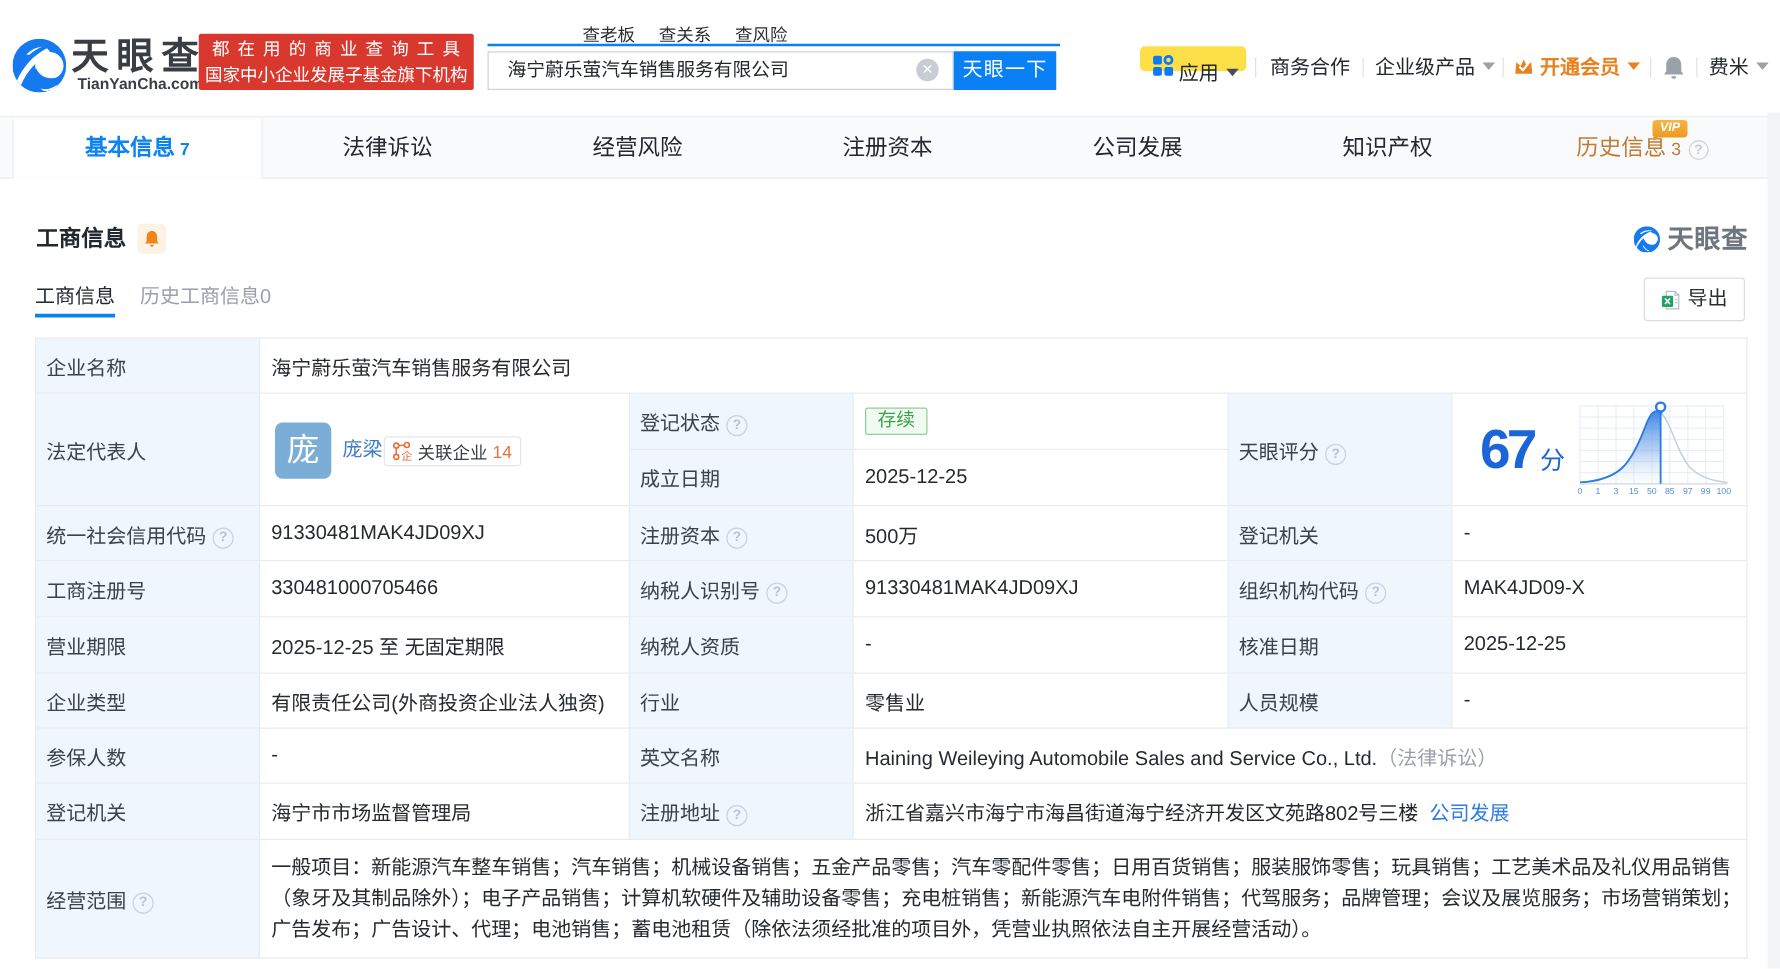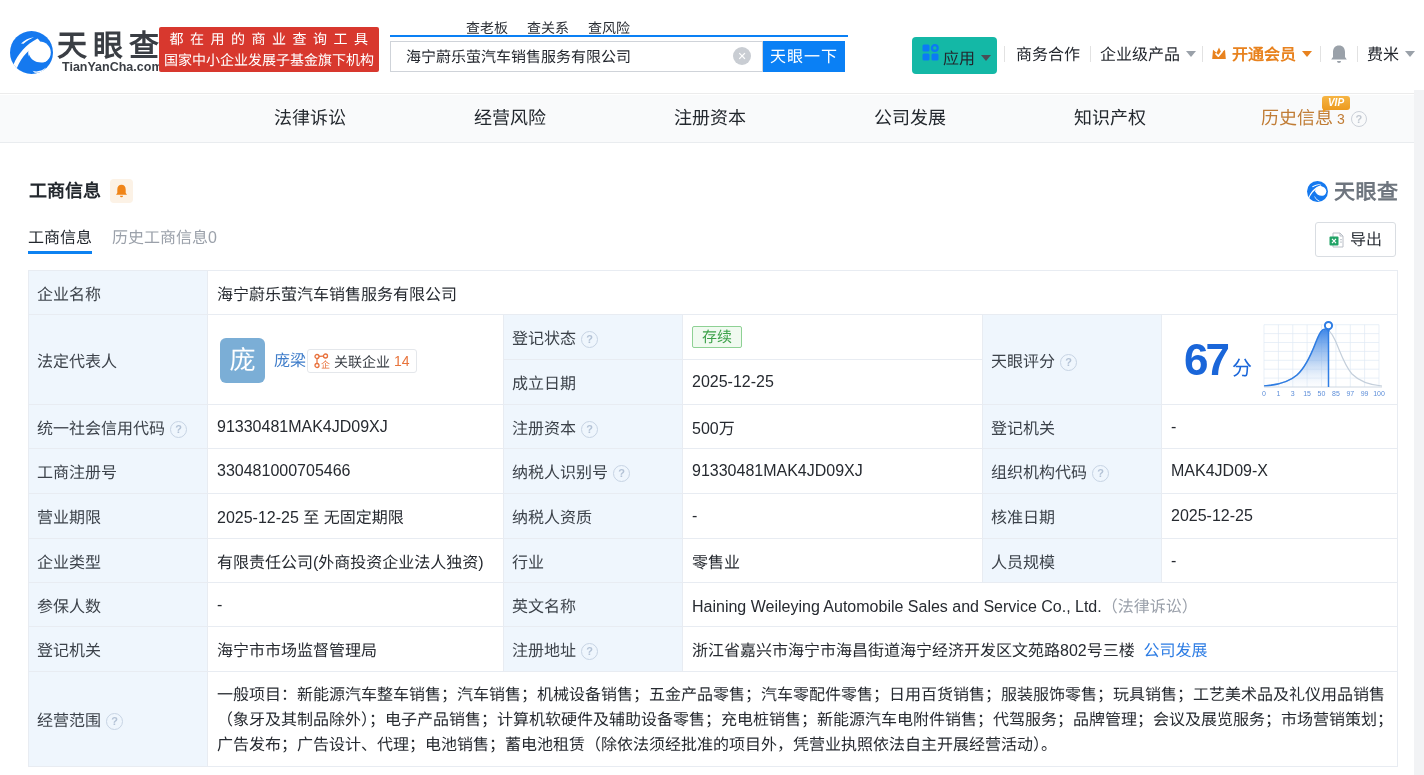--- a/index.html
+++ b/index.html
@@ -19,21 +19,21 @@
 .stab.on{background:#0a80f5;color:#fff;width:77px;text-align:center;border-radius:3px 3px 0 0;margin-top:24px;}
 .sline{position:absolute;left:390px;top:35px;width:458px;height:2px;background:#0a80f5;}
 .sinput{position:absolute;left:390px;top:41px;width:373px;height:31px;border:1px solid #cfd3d9;background:#fff;font-size:15px;color:#23272e;line-height:29px;padding-left:15px;}
 .sclear{position:absolute;left:733px;top:47px;width:18px;height:18px;border-radius:50%;background:#c9cdd3;color:#fff;font-size:11px;line-height:18px;text-align:center;}
 .sbtn{position:absolute;left:763px;top:41px;width:82px;height:31px;background:#0a80f5;color:#fff;font-size:16px;line-height:31px;text-align:center;letter-spacing:1px;}
 .hitem{position:absolute;top:45px;font-size:16px;color:#23272e;line-height:20px;white-space:nowrap;}
 .hsep{position:absolute;top:46px;width:1px;height:16px;background:#e2e2e2;}
 .caret{display:inline-block;width:0;height:0;border-left:5px solid transparent;border-right:5px solid transparent;border-top:6px solid #494f57;vertical-align:3px;margin-left:6px;}
 .caret.gray{border-top-color:#9aa1a9;}
 .caret.org{border-top-color:#e8821e;}
-.apppill{position:absolute;left:912px;top:37px;width:85px;height:37px;background:#14b8a6;border-radius:4px;}
+.apppill{position:absolute;left:912px;top:37px;width:85px;height:20px;background:#fde047;border-radius:4px;}
 
 #tabbar{position:absolute;left:0;top:95px;width:1424px;height:48px;background:#f9fafb;border-bottom:1px solid #e9ecef;}
 #tabbar .active{position:absolute;left:10px;top:0;width:200px;height:48px;background:#fff;border-left:1px solid #eceff2;border-right:1px solid #eceff2;text-align:center;font-size:18px;font-weight:bold;color:#0d82f1;line-height:46px;}
 #tabbar .active .cnt{font-size:14px;font-weight:bold;margin-left:4px;}
 .mtab{position:absolute;top:0;width:200px;height:48px;text-align:center;font-size:18px;color:#23282e;line-height:46px;}
 
 .sectitle{position:absolute;left:29px;top:181px;font-size:18px;font-weight:bold;color:#23282e;line-height:20px;}
 .bellbox{position:absolute;left:110px;top:179px;width:23px;height:24px;background:#fcf2e6;border-radius:4px;text-align:center;}
 .wmtxt{position:absolute;left:1334px;top:181px;font-size:21px;font-weight:bold;color:#6e757e;line-height:21px;letter-spacing:0.5px;}
 .subtab1{position:absolute;left:28px;top:230px;font-size:16px;color:#23282e;line-height:16px;}
@@ -108,20 +108,21 @@
   <div class="hsep" style="left:1320px;"></div>
   <svg class="abs" style="left:1330px;top:44px;" width="18" height="21" viewBox="0 0 18 21">
     <path d="M9 1.5 C5.2 1.5 3 4.2 3 8 L3 13 L1.2 15.5 L16.8 15.5 L15 13 L15 8 C15 4.2 12.8 1.5 9 1.5 Z" fill="#9aa1a9"></path>
     <path d="M7 17 a2 2 0 0 0 4 0 Z" fill="#9aa1a9"></path>
   </svg>
   <div class="hsep" style="left:1357px;"></div>
   <div class="hitem" style="left:1367px;">费米<span class="caret gray"></span></div>
 </div>
 
 <div id="tabbar">
+  <div class="active">基本信息<span class="cnt">7</span></div>
   <div class="mtab" style="left:210px;">法律诉讼</div>
   <div class="mtab" style="left:410px;">经营风险</div>
   <div class="mtab" style="left:610px;">注册资本</div>
   <div class="mtab" style="left:1010px;">知识产权</div>
   <div class="mtab" style="left:810px;">公司发展</div>
   <div class="abs" style="left:1261px;top:0;height:48px;line-height:46px;font-size:18px;color:#c07c35;white-space:nowrap;">历史信息<span style="font-size:14px;margin-left:4px;">3</span><span class="q" style="border-color:#ccd1d9;color:#c3c9d2;margin-left:6px;width:16px;height:16px;">?</span></div>
   <div class="abs" style="left:1322px;top:1px;width:28px;height:14px;background:linear-gradient(180deg,#f6b545,#ec9a1e);border-radius:3px;color:#fff;font-size:10px;font-weight:bold;font-style:italic;text-align:center;line-height:14px;">VIP</div>
   <div class="abs" style="left:1323px;top:14px;width:0;height:0;border-left:4px solid #ec9a1e;border-bottom:4px solid transparent;"></div>
 </div>
 

